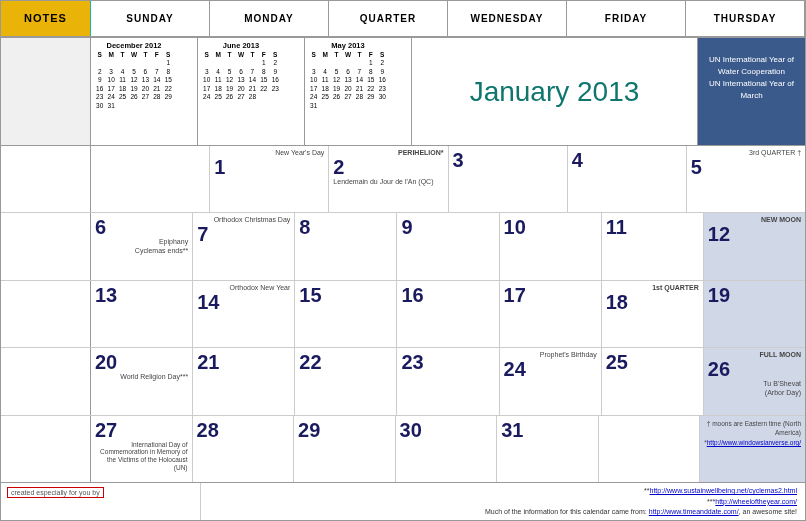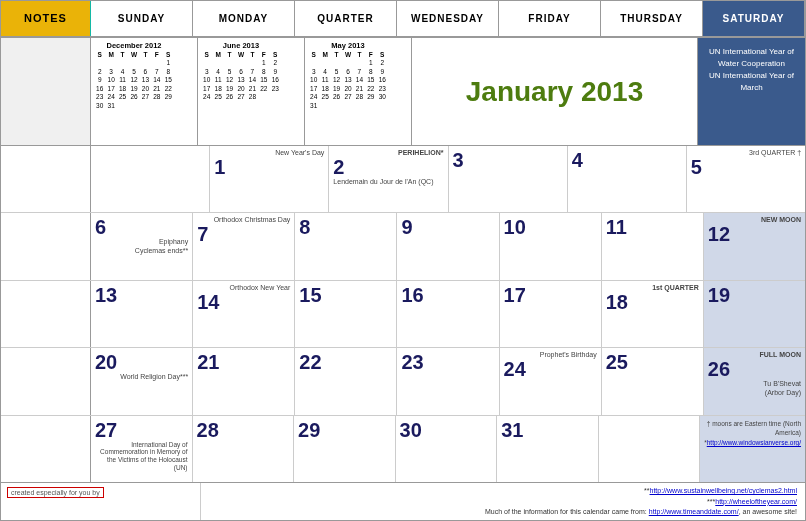--- a/index.html
+++ b/index.html
@@ -178,40 +178,39 @@
       display: flex;
       align-items: center;
       justify-content: center;
       border-right: 1px solid #999;
     }
     .info-saturday {
       width: 107px;
       min-width: 107px;
       background: #3a5a8c;
       color: #fff;
-      padding: 8px 6px;
+      padding: 16px 6px;
       font-size: 8px;
       line-height: 1.5;
       text-align: center;
     }
   </style>
 </head>
 <body>
 
 <div class="calendar-wrapper">
 
   <div class="header-row">
     <div class="col-notes-header">NOTES</div>
     <div class="col-day-header">SUNDAY</div>
     <div class="col-day-header">MONDAY</div>
     <div class="col-day-header">QUARTER</div>
     <div class="col-day-header">WEDNESDAY</div>
     <div class="col-day-header">FRIDAY</div>
     <div class="col-day-header">THURSDAY</div>
-    <div class="col-day-header saturday">SATURDAY</div>
   </div>
 
   <div class="info-row">
 
     <div class="info-notes"></div>
 
     <div class="info-sunday">
       <div class="mini-calendar">
         <div class="mini-cal-title">December 2012</div>
         <div class="mini-cal-grid">
@@ -356,21 +355,21 @@
             <span>27</span>
             <span>28</span>
             <span>29</span>
             <span>30</span>
           <span>31</span>
         </div>
       </div>
     </div>
 
     <div class="info-title">
-      <span style="font-size:28px;font-weight:bold;color:#4d7c0f;">January 2013</span>
+      <span style="font-size:28px;font-weight:normal;color:#0f766e;">January 2013</span>
     </div>
 
     <div class="info-saturday">
       <div>UN International Year of Water Cooperation</div>
       <div>UN International Year of March</div>
     </div>
   </div>
 
   <div class="weeks-container">
 

